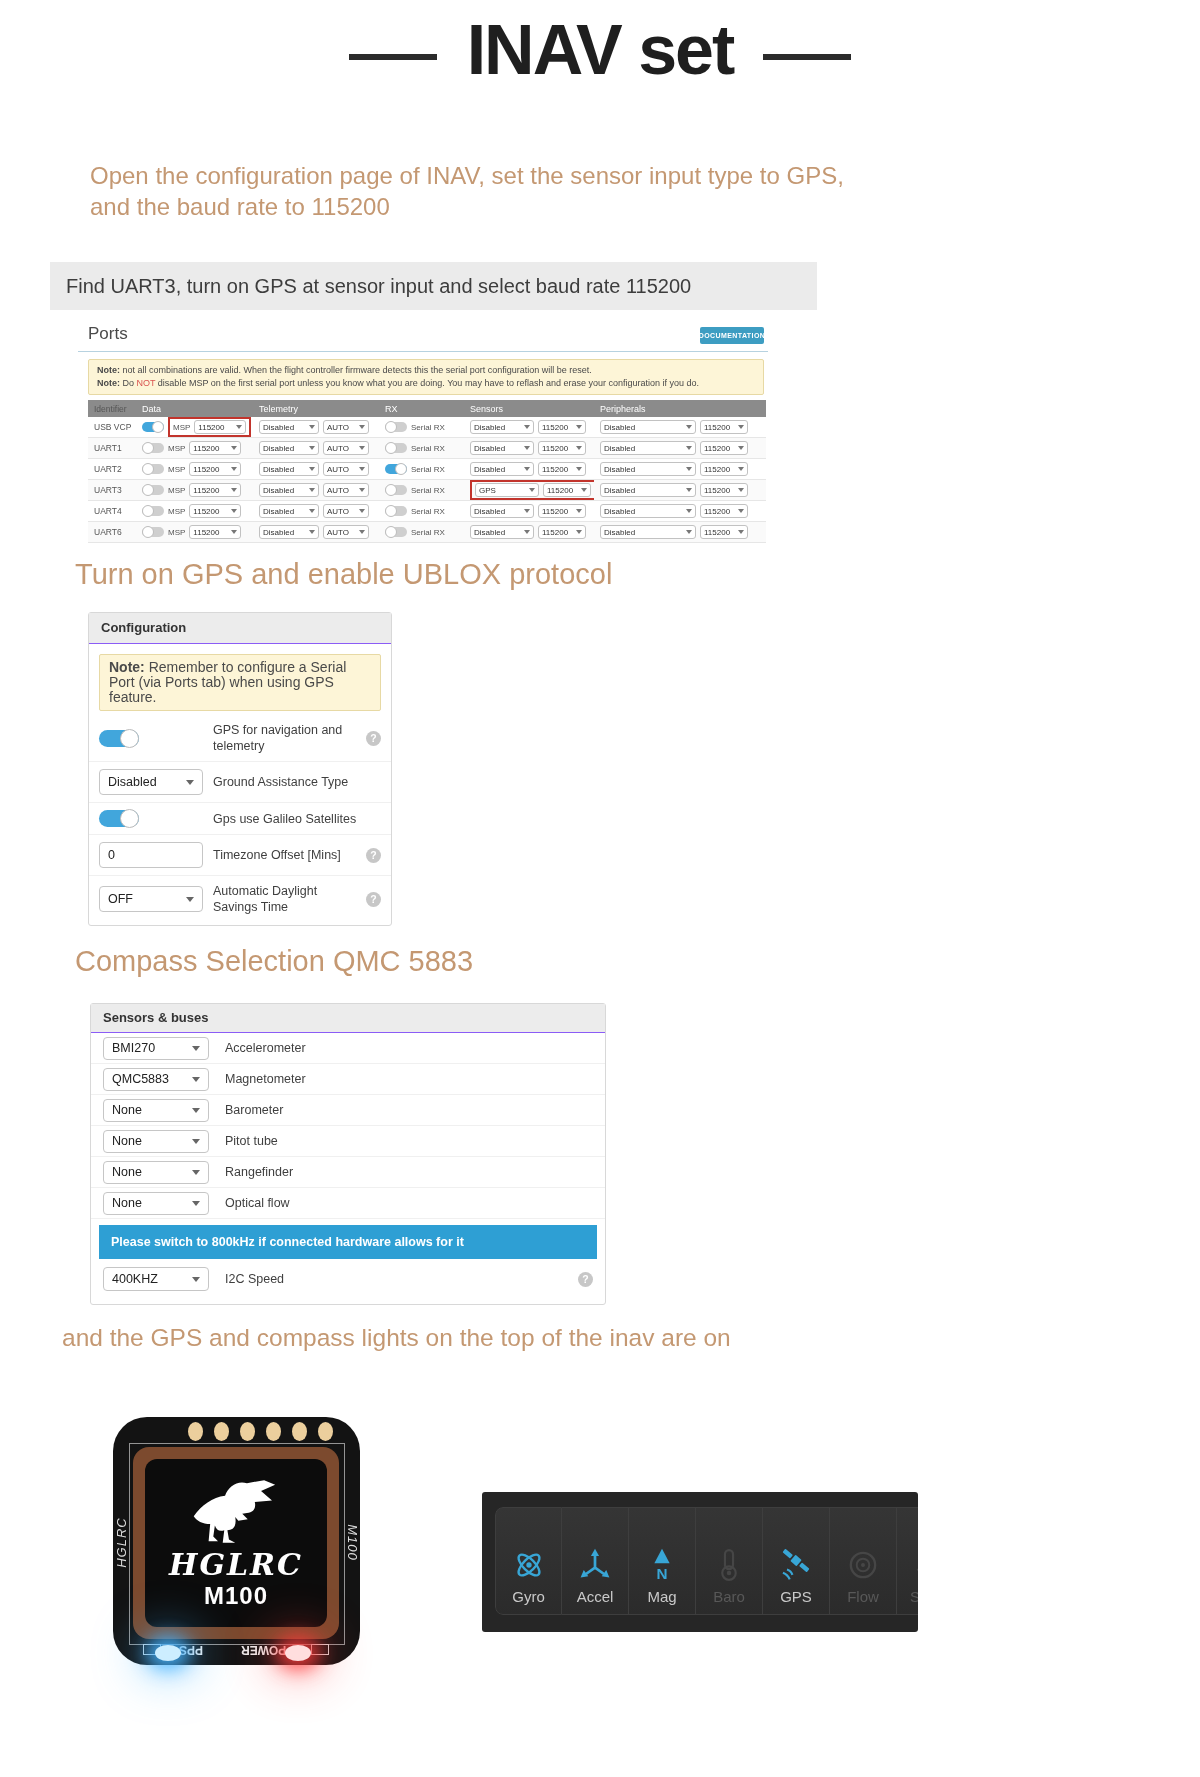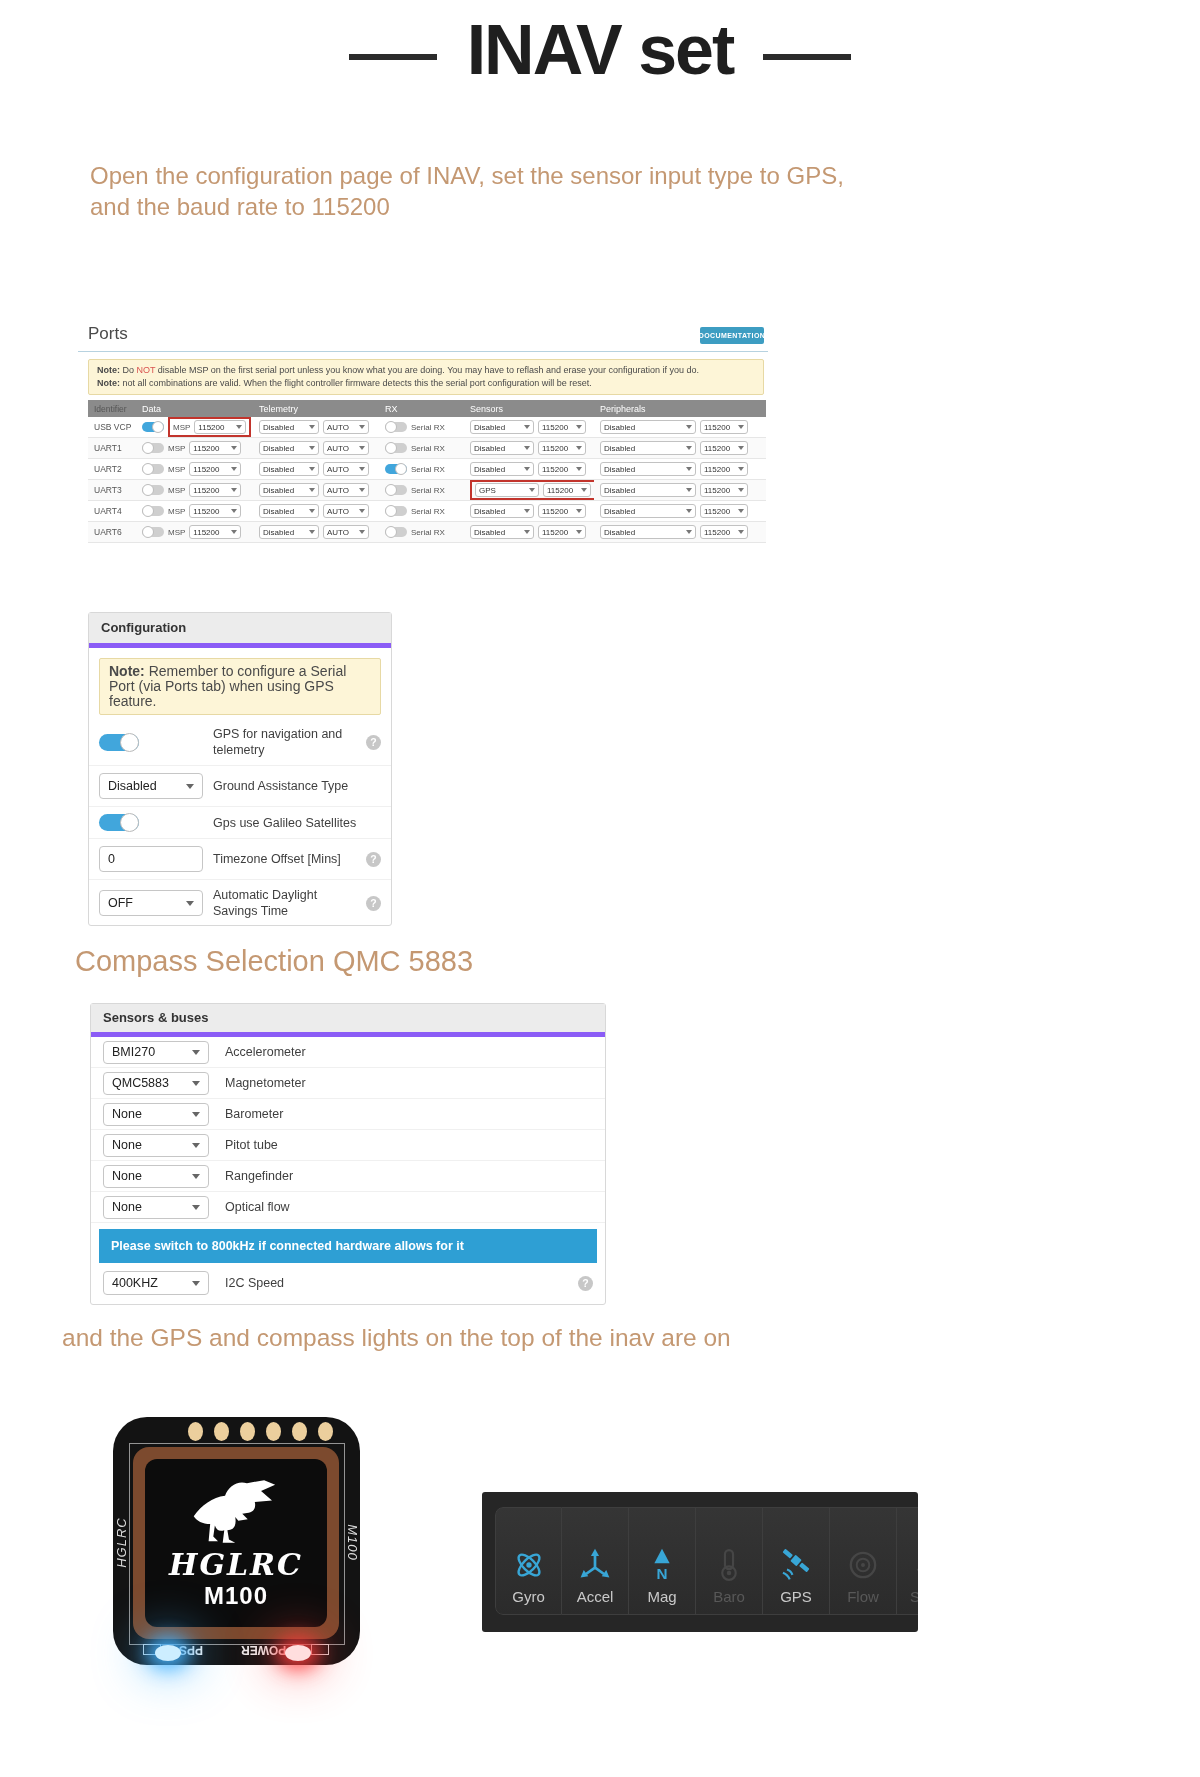--- a/index.html
+++ b/index.html
@@ -55,21 +55,21 @@
   .hl{display:inline-flex;align-items:center;border:2px solid #c2342c;padding:1px 3px;}
   .hl>*{margin-right:4px;}.hl>*:last-child{margin-right:0;}
   .cv{width:0;height:0;border-left:3px solid transparent;border-right:3px solid transparent;
       border-top:4px solid #777;margin-left:3px;}
   .cv2{width:0;height:0;border-left:4px solid transparent;border-right:4px solid transparent;
        border-top:5px solid #666;margin-left:4px;}
 
   
   .panel{position:absolute;background:#fff;border:1px solid #d8d8d8;border-radius:3px;
          box-sizing:border-box;}
-  .panel-head{height:30px;background:#ececec;border-bottom:5px solid #8b5cf6;font-size:13px;
+  .panel-head{height:30px;background:#ececec;border-bottom:1px solid #8b5cf6;font-size:13px;
               font-weight:bold;color:#333;line-height:30px;padding-left:12px;}
   .config{left:88px;top:612px;width:304px;height:314px;}
   .config .note-box{margin:10px 10px 4px 10px;padding:5px 9px;font-size:14px;line-height:15px;}
   .crow{display:flex;align-items:center;padding:7px 10px;border-bottom:1px solid #f0f0f0;}
   .crow:last-child{border-bottom:none;}
   .ctrl{width:114px;flex:none;}
   .clabel{font-size:12.5px;color:#3f3f3f;line-height:16px;width:148px;}
   .sel2{display:flex;align-items:center;justify-content:space-between;width:104px;height:26px;
         background:#fff;border:1px solid #c6c6c6;border-radius:4px;padding:0 8px;
         font-size:12.5px;color:#222;box-sizing:border-box;}
@@ -147,28 +147,31 @@
     <span class="title-dash"></span>
     <span class="page-title">INAV set</span>
     <span class="title-dash"></span>
   </div>
 
   <div class="lead intro">
     <div>Open the configuration page of INAV, set the sensor input type to GPS,</div>
     <div>and the baud rate to 115200</div>
   </div>
 
+  <div class="step-banner">
+    <span>Find UART3, turn on GPS at sensor input and select baud rate 115200</span>
+  </div>
 
   <div class="ports">
     <div class="ports-title">Ports</div>
     <div class="doc-btn">DOCUMENTATION</div>
     <div class="ports-rule"></div>
     <div class="note-box">
+      <div><b>Note:</b><span> not all combinations are valid. When the flight controller firmware detects this the serial port configuration will be reset.</span></div>
       <div><b>Note:</b><span> Do </span><span class="note-red">NOT</span><span> disable MSP on the first serial port unless you know what you are doing. You may have to reflash and erase your configuration if you do.</span></div>
-      <div><b>Note:</b><span> not all combinations are valid. When the flight controller firmware detects this the serial port configuration will be reset.</span></div>
     </div>
 
     <div class="ptable">
       <div class="phead">
         <div class="pc c1">Identifier</div>
         <div class="pc c2">Data</div>
         <div class="pc c3">Telemetry</div>
         <div class="pc c4">RX</div>
         <div class="pc c5">Sensors</div>
         <div class="pc c6">Peripherals</div>
@@ -461,20 +464,21 @@
             </span>
           <span class="msel w48">
               <span>115200</span>
               <span class="cv"></span>
             </span>
         </div>
       </div>
     </div>
   </div>
 
+  <div class="sect-head" style="left:75px;top:558px;">Turn on GPS and enable UBLOX protocol</div>
 
   <div class="panel config">
     <div class="panel-head">Configuration</div>
     <div class="note-box"><b>Note:</b><span> Remember to configure a Serial Port (via Ports tab) when using GPS feature.</span></div>
 
     <div class="crow">
       <div class="ctrl">
           <div class="tg2 on"></div>
         </div>
       <div class="clabel">GPS for navigation and telemetry</div>

